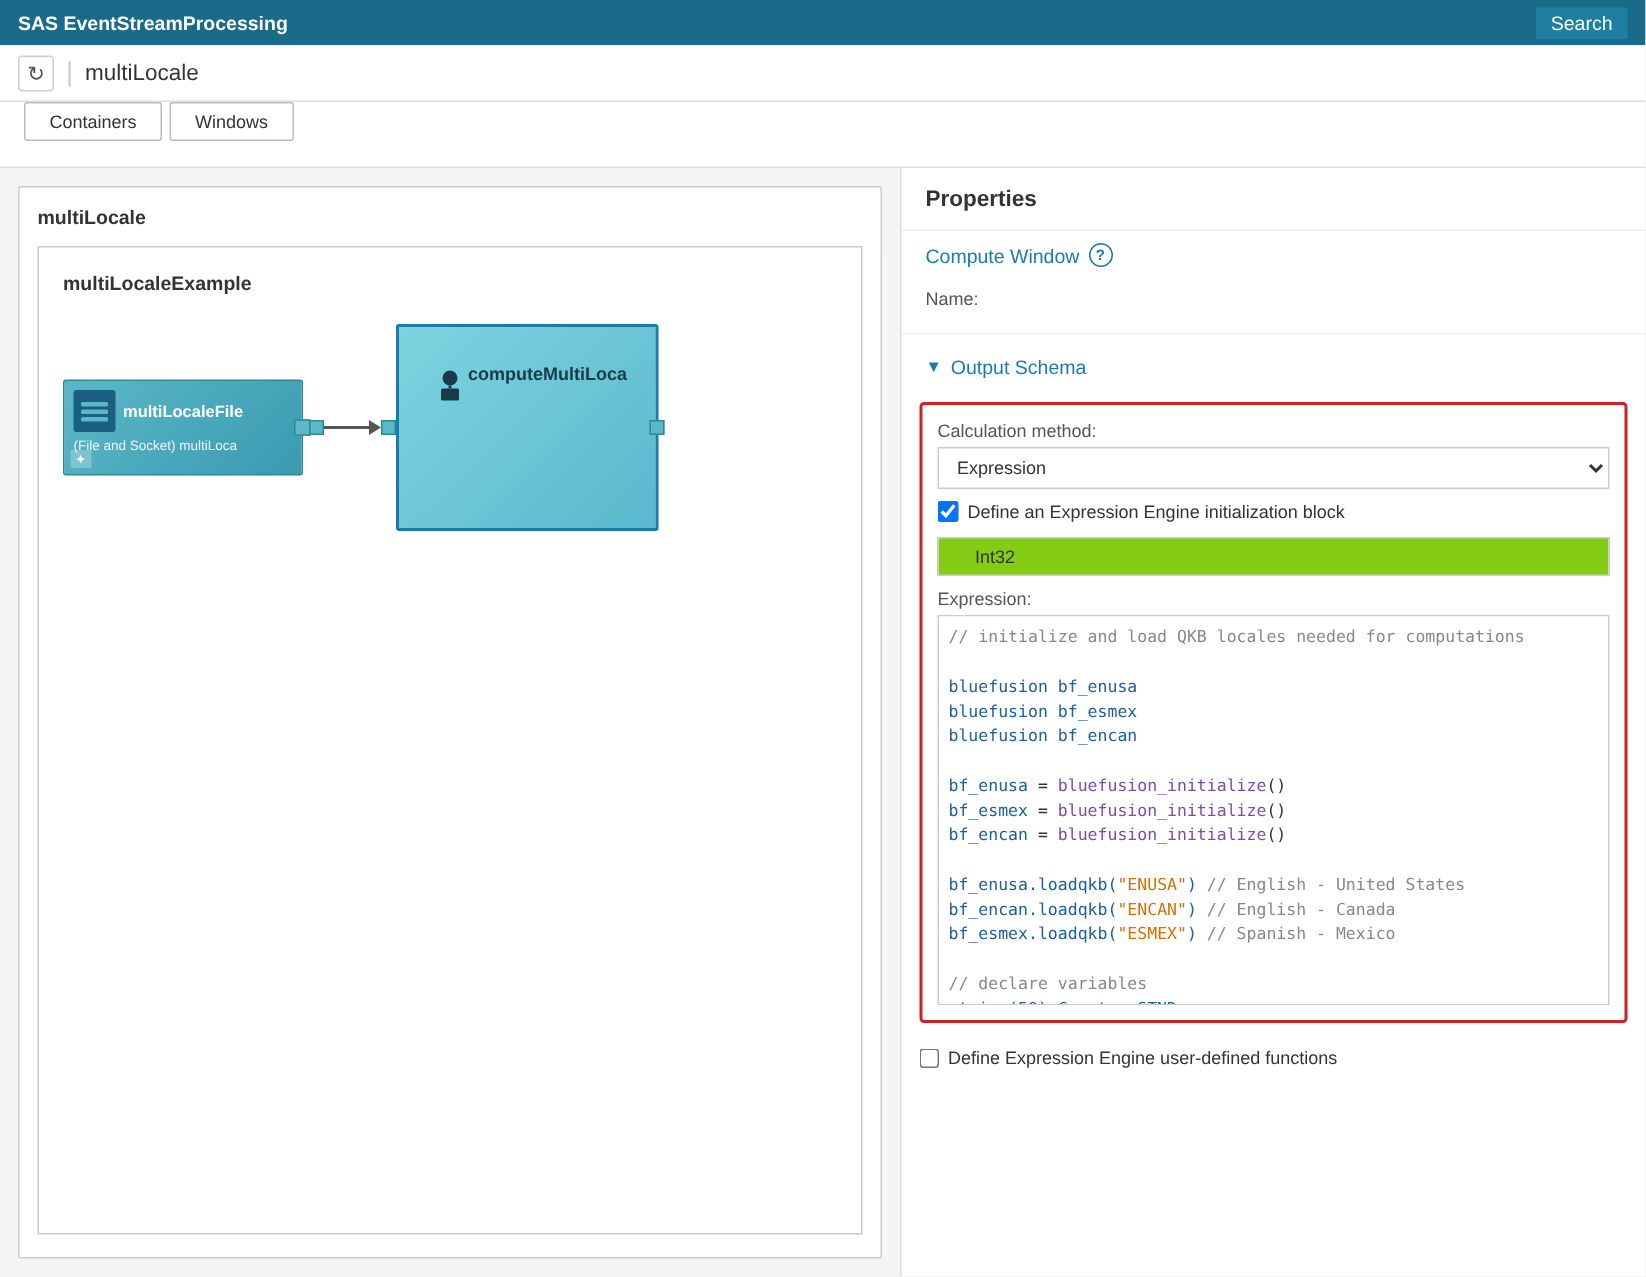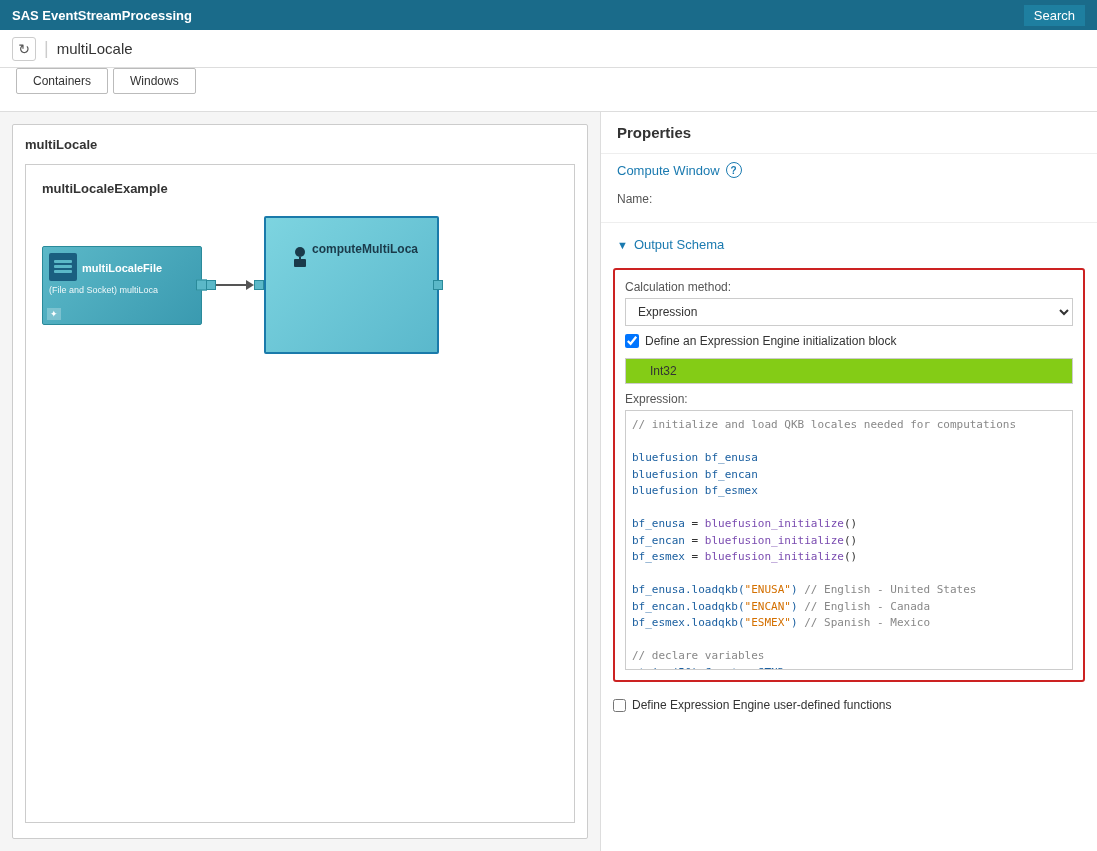--- a/index.html
+++ b/index.html
@@ -114,21 +114,21 @@
     
     .flow-container {
       display: flex;
       align-items: center;
       gap: 0;
       margin-top: 10px;
     }
 
     .node-source {
       width: 160px;
-      height: 79px;
+      height: 64px;
       background: linear-gradient(135deg, #5bb8c8 0%, #3a9ab0 100%);
       border: 1px solid #2a8a9a;
       border-radius: 2px;
       padding: 6px;
       position: relative;
     }
     .node-source-icon {
       width: 28px; height: 28px;
       background: #1a5f80;
       border-radius: 2px;
@@ -407,26 +407,26 @@
 
       
       <input type="text" class="return-type-input" value="Int32" style="">
 
       
       <div class="expression-label">Expression:</div>
       <div class="expression-area">
         <div><span class="expr-comment">// initialize and load QKB locales needed for computations</span></div>
         <div>&nbsp;</div>
         <div><span class="expr-keyword">bluefusion bf_enusa</span></div>
+        <div><span class="expr-keyword">bluefusion bf_esmex</span></div>
         <div><span class="expr-keyword">bluefusion bf_encan</span></div>
-        <div><span class="expr-keyword">bluefusion bf_esmex</span></div>
         <div>&nbsp;</div>
         <div><span class="expr-keyword">bf_enusa</span><span class="expr-normal"> = </span><span class="expr-func">bluefusion_initialize</span><span class="expr-normal">()</span></div>
+        <div><span class="expr-keyword">bf_esmex</span><span class="expr-normal"> = </span><span class="expr-func">bluefusion_initialize</span><span class="expr-normal">()</span></div>
         <div><span class="expr-keyword">bf_encan</span><span class="expr-normal"> = </span><span class="expr-func">bluefusion_initialize</span><span class="expr-normal">()</span></div>
-        <div><span class="expr-keyword">bf_esmex</span><span class="expr-normal"> = </span><span class="expr-func">bluefusion_initialize</span><span class="expr-normal">()</span></div>
         <div>&nbsp;</div>
         <div><span class="expr-keyword">bf_enusa.loadqkb(</span><span class="expr-string">"ENUSA"</span><span class="expr-keyword">)</span><span class="expr-comment"> // English - United States</span></div>
         <div><span class="expr-keyword">bf_encan.loadqkb(</span><span class="expr-string">"ENCAN"</span><span class="expr-keyword">)</span><span class="expr-comment"> // English - Canada</span></div>
         <div><span class="expr-keyword">bf_esmex.loadqkb(</span><span class="expr-string">"ESMEX"</span><span class="expr-keyword">)</span><span class="expr-comment"> // Spanish - Mexico</span></div>
         <div>&nbsp;</div>
         <div><span class="expr-comment">// declare variables</span></div>
         <div><span class="expr-keyword">string(50) Country_STND</span></div>
 
       </div>
 

